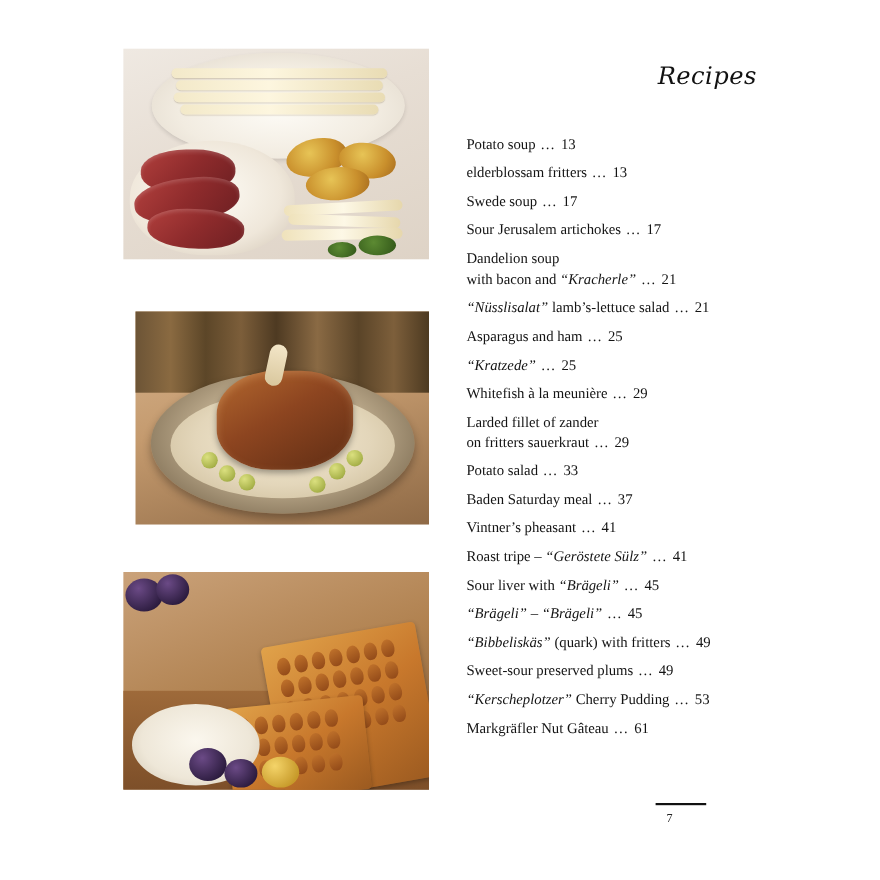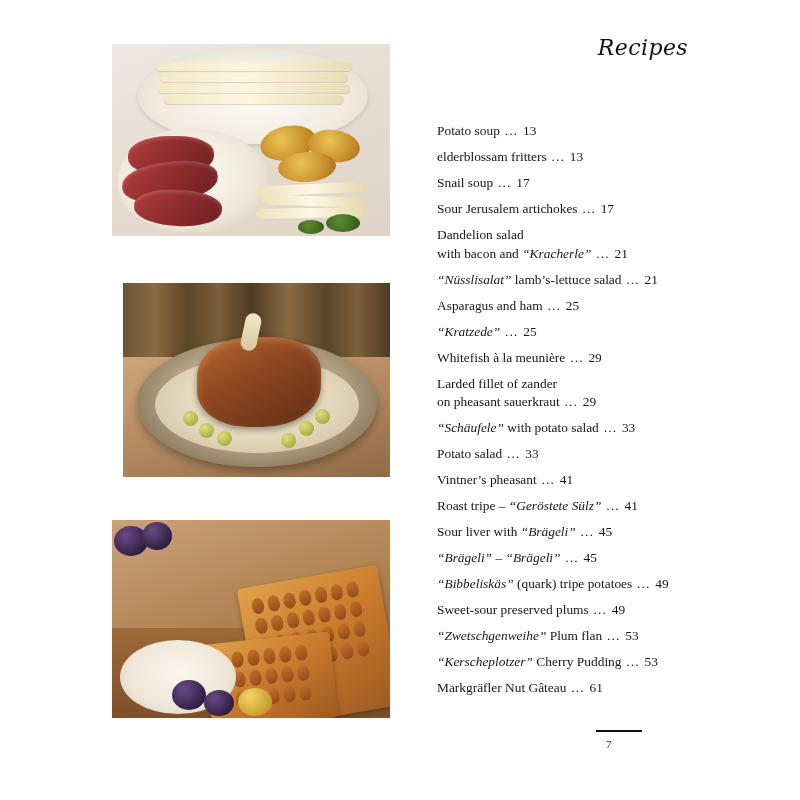--- a/index.html
+++ b/index.html
@@ -137,37 +137,37 @@
   .fruit {
     position: absolute; border-radius: 50%;
   }
   .fruit-dark { background: radial-gradient(circle at 35% 30%, #6b4a86, #2c1c3f 75%); }
   .fruit-yellow { background: radial-gradient(circle at 35% 30%, #f4d469, #c79a2a 75%); }
 
   
   .heading {
     position: absolute;
     right: 112px;
-    top: 35px;
+    top: 57px;
     font-family: "DejaVu Serif", serif;
     font-style: italic;
     font-size: 22px;
     letter-spacing: .4px;
     color: #111;
   }
   .toc {
     position: absolute;
     left: 424px;
     top: 122px;
     width: 278px;
     font-size: 13.4px;
     line-height: 1.38;
     color: #141414;
   }
-  .entry { margin-bottom: 7.5px; margin-left: 13px; }
+  .entry { margin-bottom: 7.5px; }
   .entry .ln { display: block; white-space: nowrap; }
   .it { font-style: italic; }
   .dots { letter-spacing: 1px; }
 
   .page-number {
     position: absolute;
     left: 606px;
     top: 738px;
     font-size: 11px;
     color: #222;
@@ -297,71 +297,68 @@
   <div class="heading">Recipes</div>
 
   <div class="toc" id="toc">
       <div class="entry">
         <span class="ln"><span>Potato soup</span><span class="dots">  … </span><span>13</span></span>
       </div>
       <div class="entry">
         <span class="ln"><span>elderblossam fritters</span><span class="dots">  … </span><span>13</span></span>
       </div>
       <div class="entry">
-        <span class="ln"><span>Snail soup</span><span class="dots">  … </span><span>17</span></span>
+        <span class="ln"><span>Swede soup</span><span class="dots">  … </span><span>17</span></span>
       </div>
       <div class="entry">
         <span class="ln"><span>Sour Jerusalem artichokes</span><span class="dots">  … </span><span>17</span></span>
       </div>
       <div class="entry">
-        <span class="ln"><span>Dandelion salad</span></span>
+        <span class="ln"><span>Dandelion soup</span></span>
         <span class="ln"><span><span>with bacon and </span><span class="it">“Kracherle”</span></span><span class="dots">  … </span><span>21</span></span>
       </div>
       <div class="entry">
         <span class="ln"><span><span class="it">“Nüsslisalat”</span><span> lamb’s-lettuce salad</span></span><span class="dots">  … </span><span>21</span></span>
       </div>
       <div class="entry">
         <span class="ln"><span>Asparagus and ham</span><span class="dots">  … </span><span>25</span></span>
       </div>
       <div class="entry">
         <span class="ln"><span class="it">“Kratzede”</span><span class="dots">  … </span><span>25</span></span>
       </div>
       <div class="entry">
         <span class="ln"><span>Whitefish à la meunière</span><span class="dots">  … </span><span>29</span></span>
       </div>
       <div class="entry">
         <span class="ln"><span>Larded fillet of zander</span></span>
-        <span class="ln"><span>on pheasant sauerkraut</span><span class="dots">  … </span><span>29</span></span>
-      </div>
-      <div class="entry">
-        <span class="ln"><span><span class="it">“Schäufele”</span><span> with potato salad</span></span><span class="dots">  … </span><span>33</span></span>
+        <span class="ln"><span>on fritters sauerkraut</span><span class="dots">  … </span><span>29</span></span>
       </div>
       <div class="entry">
         <span class="ln"><span>Potato salad</span><span class="dots">  … </span><span>33</span></span>
       </div>
       <div class="entry">
+        <span class="ln"><span>Baden Saturday meal</span><span class="dots">  … </span><span>37</span></span>
+      </div>
+      <div class="entry">
         <span class="ln"><span>Vintner’s pheasant</span><span class="dots">  … </span><span>41</span></span>
       </div>
       <div class="entry">
         <span class="ln"><span><span>Roast tripe – </span><span class="it">“Geröstete Sülz”</span></span><span class="dots">  … </span><span>41</span></span>
       </div>
       <div class="entry">
         <span class="ln"><span><span>Sour liver with </span><span class="it">“Brägeli”</span></span><span class="dots">  … </span><span>45</span></span>
       </div>
       <div class="entry">
         <span class="ln"><span><span class="it">“Brägeli”</span><span> – </span><span class="it">“Brägeli”</span></span><span class="dots">  … </span><span>45</span></span>
       </div>
       <div class="entry">
-        <span class="ln"><span><span class="it">“Bibbeliskäs”</span><span> (quark) tripe potatoes</span></span><span class="dots">  … </span><span>49</span></span>
+        <span class="ln"><span><span class="it">“Bibbeliskäs”</span><span> (quark) with fritters</span></span><span class="dots">  … </span><span>49</span></span>
       </div>
       <div class="entry">
         <span class="ln"><span>Sweet-sour preserved plums</span><span class="dots">  … </span><span>49</span></span>
-      </div>
-      <div class="entry">
-        <span class="ln"><span><span class="it">“Zwetschgenweihe”</span><span> Plum flan</span></span><span class="dots">  … </span><span>53</span></span>
       </div>
       <div class="entry">
         <span class="ln"><span><span class="it">“Kerscheplotzer”</span><span> Cherry Pudding</span></span><span class="dots">  … </span><span>53</span></span>
       </div>
       <div class="entry">
         <span class="ln"><span>Markgräfler Nut Gâteau</span><span class="dots">  … </span><span>61</span></span>
       </div>
     </div>
 
   <div class="page-rule"></div>

